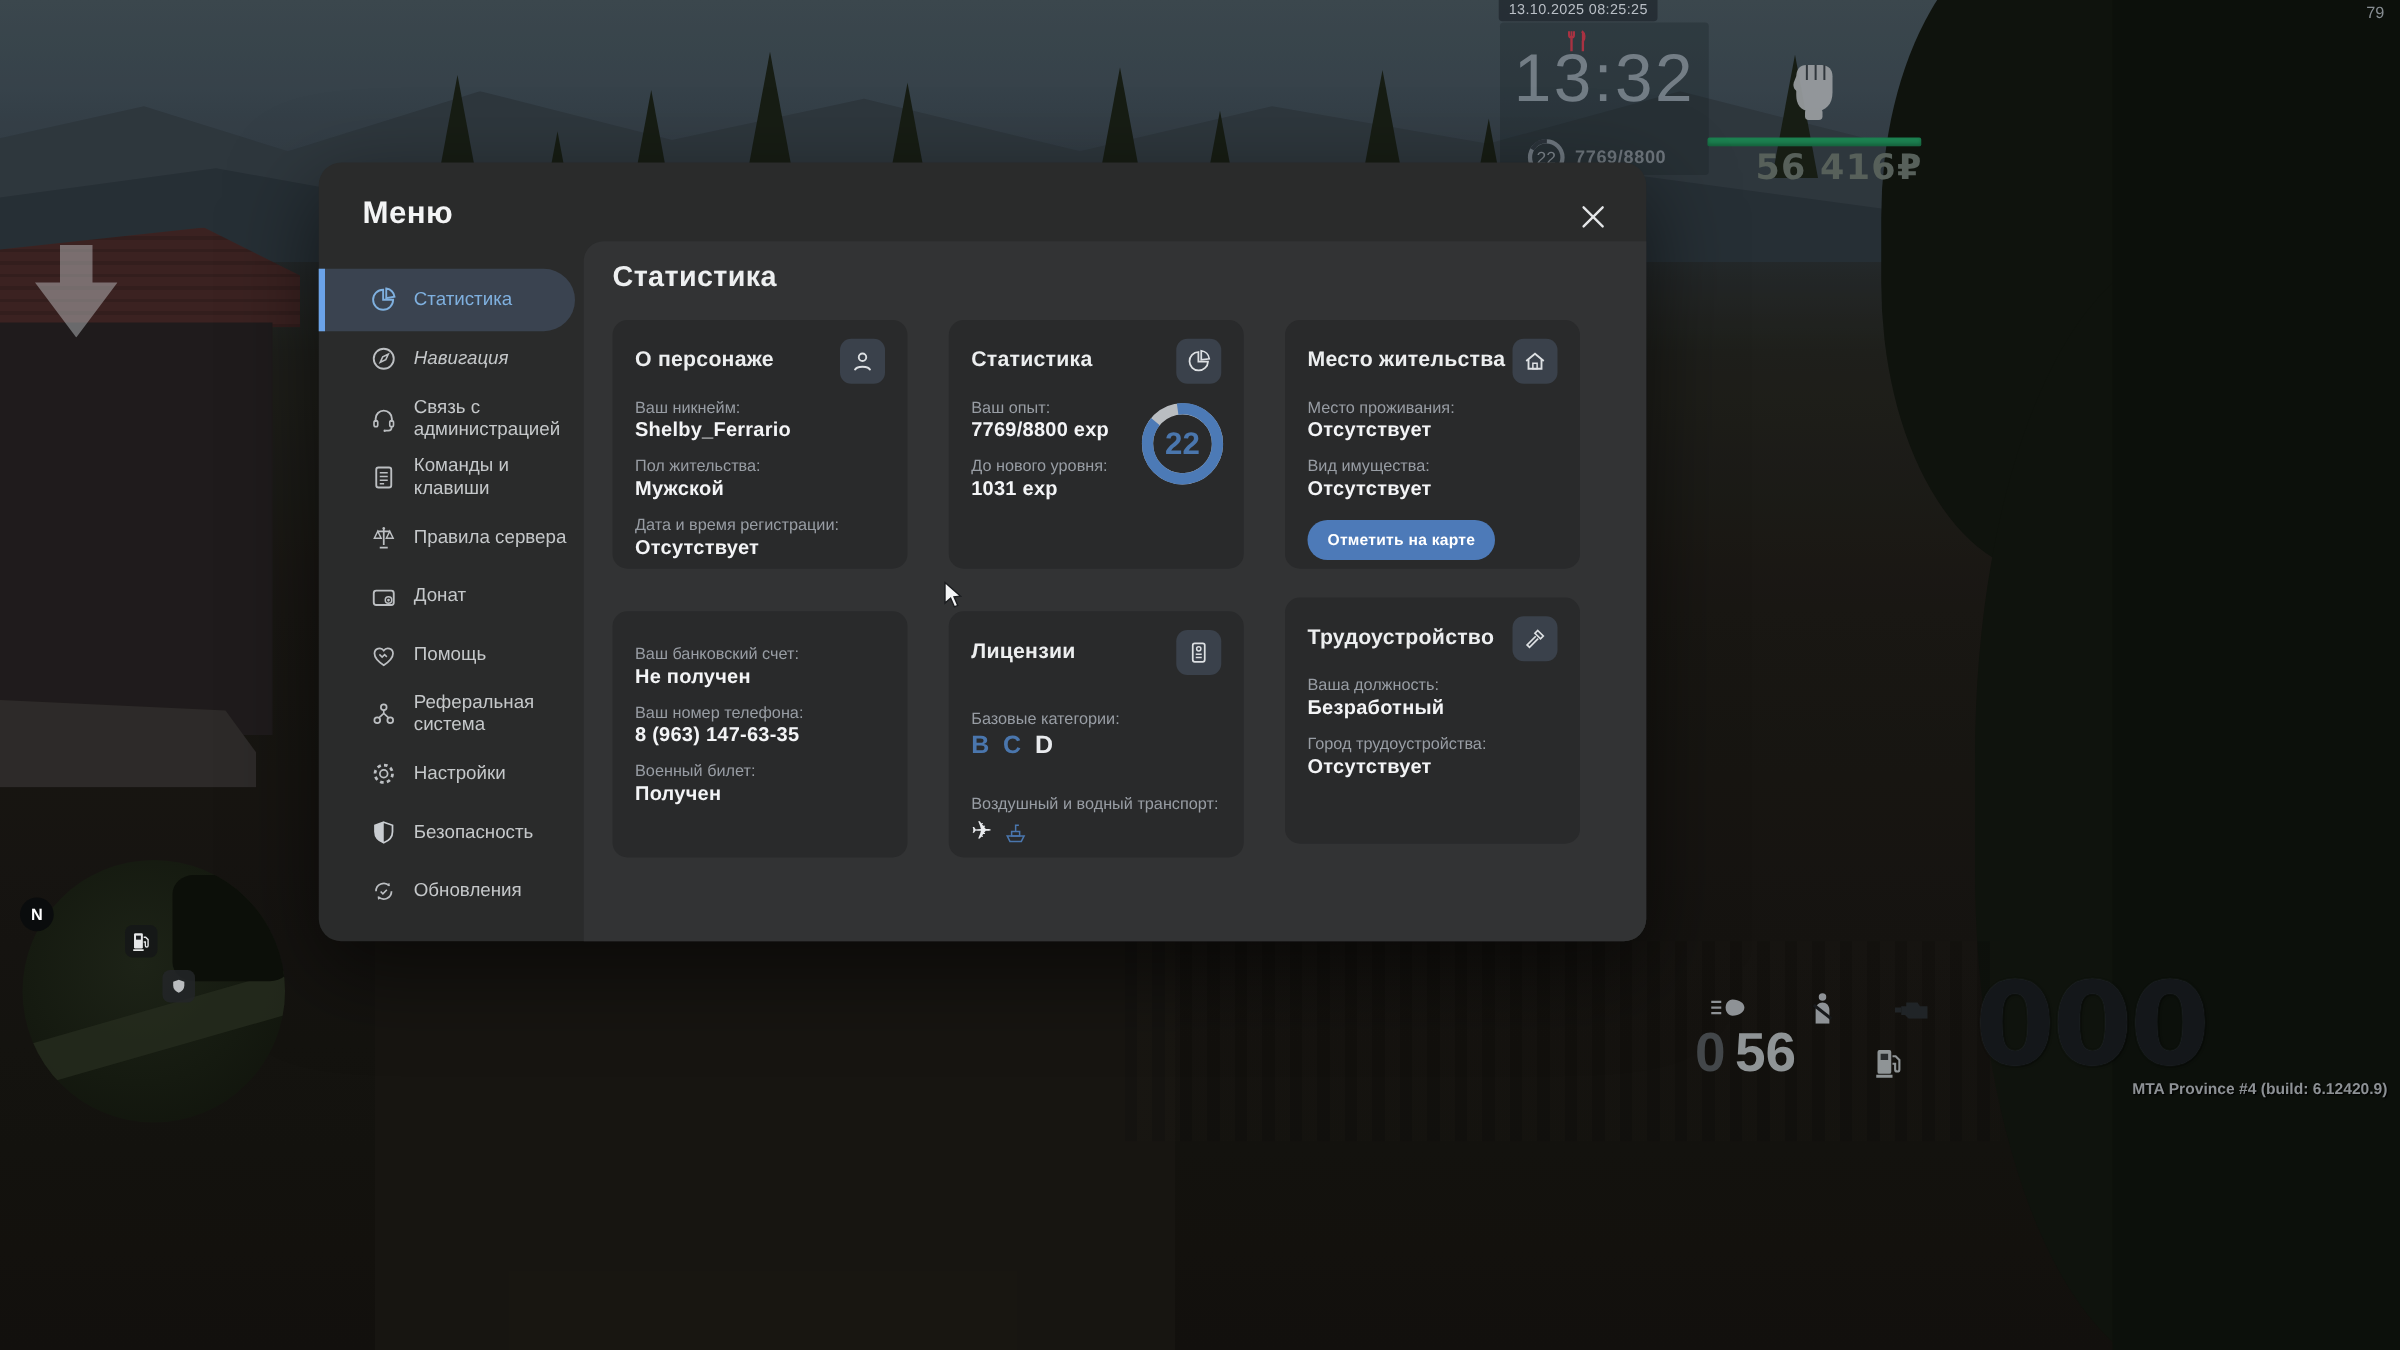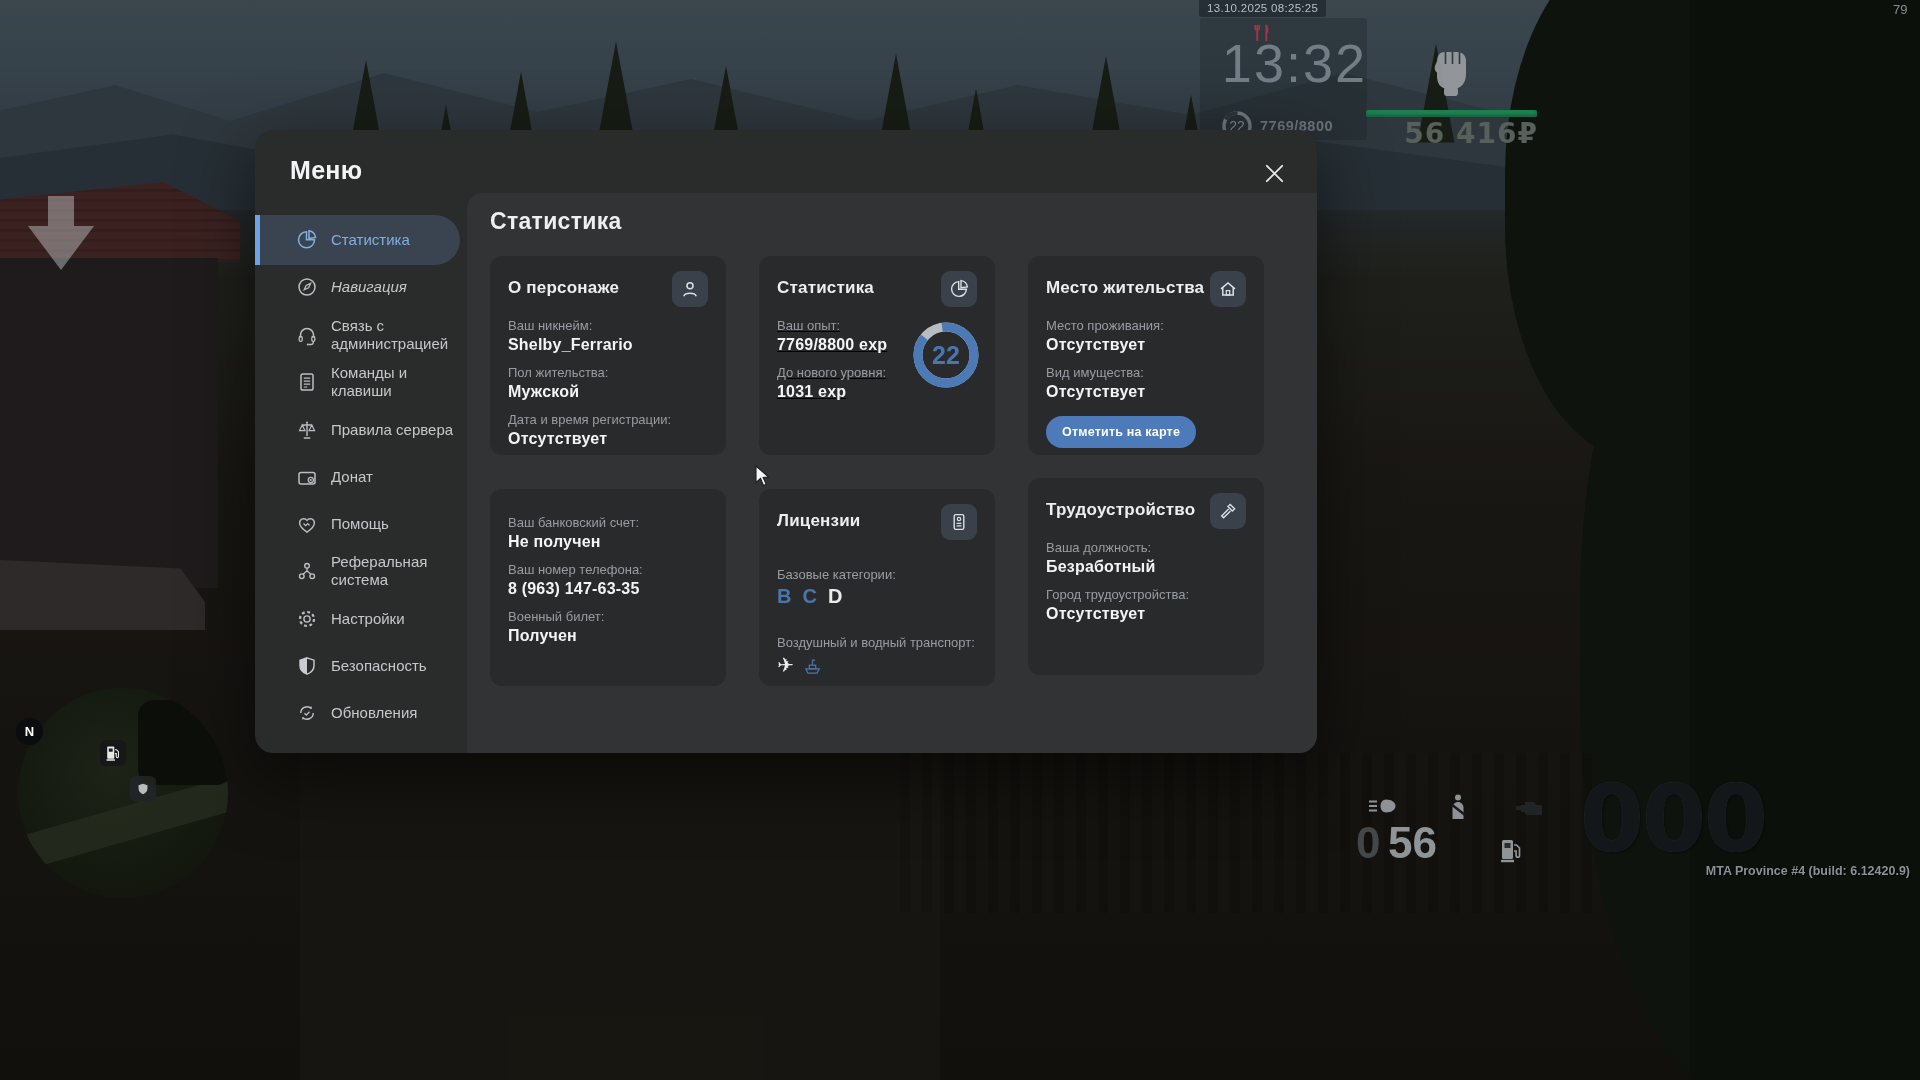--- a/index.html
+++ b/index.html
@@ -25,21 +25,21 @@
     background:repeating-linear-gradient(90deg,rgba(0,0,0,.25) 0 10px,rgba(40,36,26,.15) 10px 22px);opacity:.5;}
   .bg-dim{position:absolute;inset:0;background:rgba(8,10,12,.22);}
   
   .waypoint{position:absolute;left:28px;top:196px;}
   
   .fps{position:absolute;left:1893px;top:2px;font-size:13px;color:#878d92;}
   .date-badge{position:absolute;left:1199px;top:0;padding:2px 8px 3px;background:rgba(22,28,34,.55);
     border-radius:0 0 3px 3px;font-size:11.5px;color:#b9bfc6;letter-spacing:.3px;}
   .hud-glass{position:absolute;left:1200px;top:18px;width:167px;height:122px;background:rgba(24,32,38,.30);border-radius:3px;}
   .hunger{position:absolute;left:1253px;top:23px;}
-  .clock{position:absolute;left:1200px;top:32px;width:167px;text-align:right;
+  .clock{position:absolute;left:1200px;top:32px;width:167px;text-align:center;
     font-size:54px;font-weight:300;color:#79838c;letter-spacing:2px;opacity:.92;}
   .lvl-ring{position:absolute;left:1221px;top:110px;}
   .lvl-num{position:absolute;left:1221px;top:110px;width:32px;height:32px;display:flex;align-items:center;justify-content:center;
     font-size:14px;color:#7d858c;}
   .exp-text{position:absolute;left:1260px;top:118px;font-size:14.5px;font-weight:700;color:#6d757c;letter-spacing:.5px;}
   .fist{position:absolute;left:1428px;top:38px;opacity:.92;}
   .hp-bar{position:absolute;left:1366px;top:110px;width:171px;height:7px;background:#1c8050;border-radius:1.5px;
     box-shadow:inset 0 -2px 3px rgba(0,0,0,.25);}
   .money{position:absolute;left:1340px;top:117px;width:198px;text-align:right;
     font-family:"DejaVu Sans",sans-serif;font-size:28px;font-weight:600;color:#57605a;letter-spacing:1px;}
@@ -58,21 +58,21 @@
   .nav.active .lbl{color:#7fb0df;}
   .nav svg{flex:0 0 auto;}
   
   .card{position:absolute;width:236px;background:#292a2b;border-radius:12px;padding:15px 18px;box-sizing:border-box;overflow:hidden;}
   .card-head{display:flex;justify-content:space-between;align-items:flex-start;}
   .card-title{font-size:17px;font-weight:700;color:#eceeef;padding-top:7px;letter-spacing:.2px;}
   .chip{width:36px;height:36px;background:#3a414b;border-radius:9px;display:flex;align-items:center;justify-content:center;flex:0 0 auto;}
   .fld{margin-top:11px;}
   .fl{font-size:13px;color:#989da4;}
   .fv{font-size:16px;font-weight:700;color:#f3f4f6;margin-top:3px;letter-spacing:.2px;}
-  .narrow .fld{width:140px;text-decoration:underline;}
+  .narrow .fld{width:140px;}
   .ring-wrap{position:absolute;right:14px;top:64px;width:70px;height:70px;}
   .ring-num{position:absolute;inset:0;display:flex;align-items:center;justify-content:center;
     font-size:25px;font-weight:700;color:#4a76ad;}
   .map-btn{display:inline-block;margin-top:15px;padding:9px 16px;background:#4d7ab8;border-radius:17px;
     font-size:12.5px;font-weight:700;color:#fff;letter-spacing:.2px;cursor:pointer;}
   .lic-letters{display:flex;gap:11px;margin-top:3px;}
   .lic-letter{font-size:20px;font-weight:700;}
   .owned{color:#4a76ad;} .not-owned{color:#e9ebee;}
   .t-row{display:flex;gap:8px;margin-top:3px;align-items:center;height:24px;}
   .sec{margin-top:27px;}

